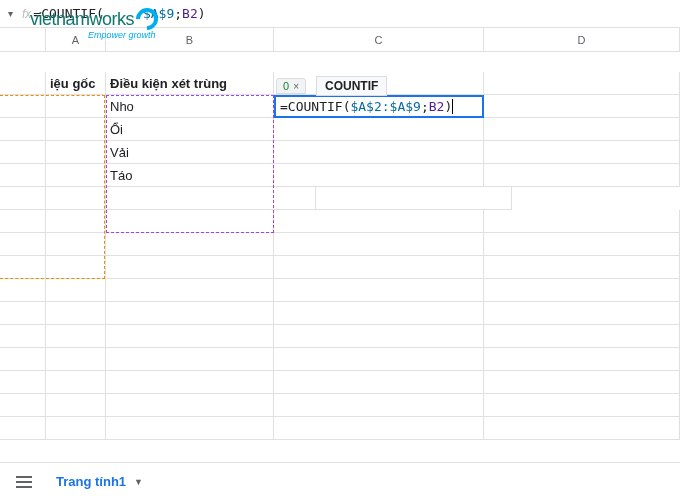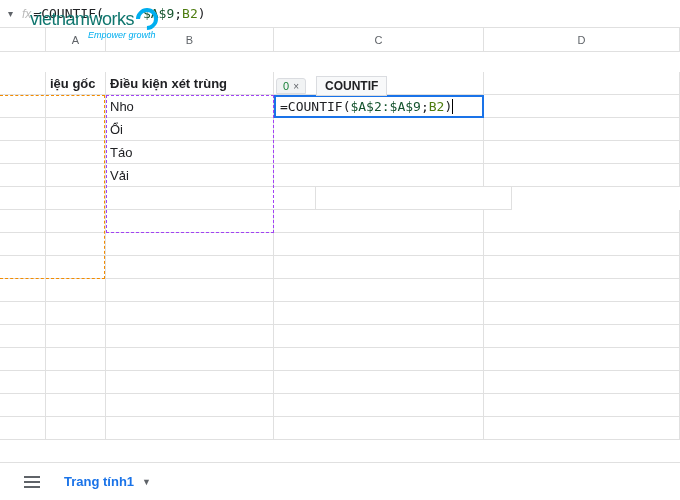--- a/index.html
+++ b/index.html
@@ -4,22 +4,22 @@
 <style>
   * { box-sizing: border-box; margin: 0; padding: 0; }
   body { font-family: Arial, sans-serif; font-size: 13px; width: 680px; height: 500px; overflow: hidden; position: relative; background: #fff; }
   
   .formula-bar { height: 28px; display: flex; align-items: center; padding: 2px 8px; border-bottom: 1px solid #e0e0e0; position: relative; }
   .dropdown-arrow { width: 12px; color: #5f6368; font-size: 10px; }
   .fx-label { color: #bbb; font-style: italic; font-size: 12px; margin: 0 2px; text-align: right; }
   .formula-content { font-family: "Consolas", monospace; font-size: 13px; }
   .tok-plain { color: #202124; }
   .tok-fn { color: #202124; }
-  .tok-range { color: #14532d; }
-  .tok-ref { color: #4d7c0f; }
+  .tok-range { color: #0369a1; }
+  .tok-ref { color: #4c1d95; }
   .tok-paren { color: #202124; }
   
   .logo-overlay { position: absolute; top: 8px; left: 30px; display: flex; align-items: center; z-index: 50; }
   .logo-text { color: #0f766e; font-size: 18px; font-weight: 500; letter-spacing: -0.5px; }
   .logo-ring { width: 22px; height: 22px; border: 4px solid; border-color: #00aeef #00aeef #00aeef transparent; border-radius: 50%; transform: rotate(-45deg); margin-left: 2px; }
   .logo-tag { position: absolute; top: 30px; left: 88px; color: #00aeef; font-size: 9px; font-style: italic; z-index: 50; }
   
   .col-headers { display: flex; height: 24px; border-bottom: 1px solid #e0e0e0; }
   .corner { width: 46px; border-right: 1px solid #e0e0e0; }
   .col-h { text-align: center; line-height: 24px; color: #5f6368; font-size: 11px; border-right: 1px solid #e0e0e0; }
@@ -36,21 +36,21 @@
   
   .orange-range { position: absolute; border: 1px dashed #f28b00; pointer-events: none; z-index: 10; }
   .purple-range { position: absolute; border: 1px dashed #a142f4; pointer-events: none; z-index: 10; }
   
   .inline-editor { position: absolute; z-index: 20; background: #fff; border: 2px solid #1a73e8; font-family: Consolas, monospace; font-size: 13px; padding: 2px 4px; display: flex; align-items: center; }
   .result-chip { position: absolute; z-index: 22; background: #f1f3f4; border: 1px solid #dadce0; border-radius: 3px 3px 0 0; padding: 1px 6px; font-size: 11px; color: #5f6368; display: flex; align-items: center; gap: 4px; }
   .result-chip .val { color: #188038; font-weight: 500; }
   .result-chip .x { color: #5f6368; font-size: 10px; cursor: pointer; }
   .fn-hint { position: absolute; z-index: 22; background: #f8f9fa; border: 1px solid #dadce0; padding: 2px 8px; font-size: 12px; color: #202124; font-weight: 600; }
   
-  .sheet-tabs { position: absolute; bottom: 0; left: 0; right: 0; height: 38px; border-top: 1px solid #e0e0e0; display: flex; align-items: center; padding: 0 20px; gap: 6px; background: #fff; }
+  .sheet-tabs { position: absolute; bottom: 0; left: 0; right: 0; height: 38px; border-top: 1px solid #e0e0e0; display: flex; align-items: center; padding: 0 12px; gap: 6px; background: #fff; }
   .hamburger { width: 24px; height: 24px; display: flex; flex-direction: column; justify-content: center; gap: 3px; align-items: center; cursor: pointer; }
   .hamburger div { width: 16px; height: 2px; background: #5f6368; }
   .sheet-tab { padding: 6px 14px; color: #1a73e8; font-weight: 600; font-size: 13px; display: flex; align-items: center; gap: 8px; cursor: pointer; border-radius: 4px 4px 0 0; }
   .sheet-tab .arrow { font-size: 9px; color: #5f6368; }
   
   .cursor-caret { display:inline-block; width:1px; height:15px; background:#000; vertical-align:middle; }
 </style>
 </head>
 <body>
 
@@ -96,28 +96,28 @@
   <div class="row">
     <div class="cell row-h"></div>
     <div class="cell col-A"></div>
     <div class="cell col-B">Ổi</div>
     <div class="cell col-C"></div>
     <div class="cell col-D"></div>
   </div>
   <div class="row">
     <div class="cell row-h"></div>
     <div class="cell col-A"></div>
+    <div class="cell col-B">Vải</div>
+    <div class="cell col-C"></div>
+    <div class="cell col-D"></div>
+  </div>
+  <div class="row">
+    <div class="cell row-h"></div>
+    <div class="cell col-A"></div>
     <div class="cell col-B">Táo</div>
-    <div class="cell col-C"></div>
-    <div class="cell col-D"></div>
-  </div>
-  <div class="row">
-    <div class="cell row-h"></div>
-    <div class="cell col-A"></div>
-    <div class="cell col-B">Vải</div>
     <div class="cell col-C"></div>
     <div class="cell col-D"></div>
   </div>
   <div class="row">
     <div class="cell row-h"></div>
     <div class="cell col-A"></div>
     <div class="cell col-C"></div>
     <div class="cell col-D"></div>
   </div>
 

